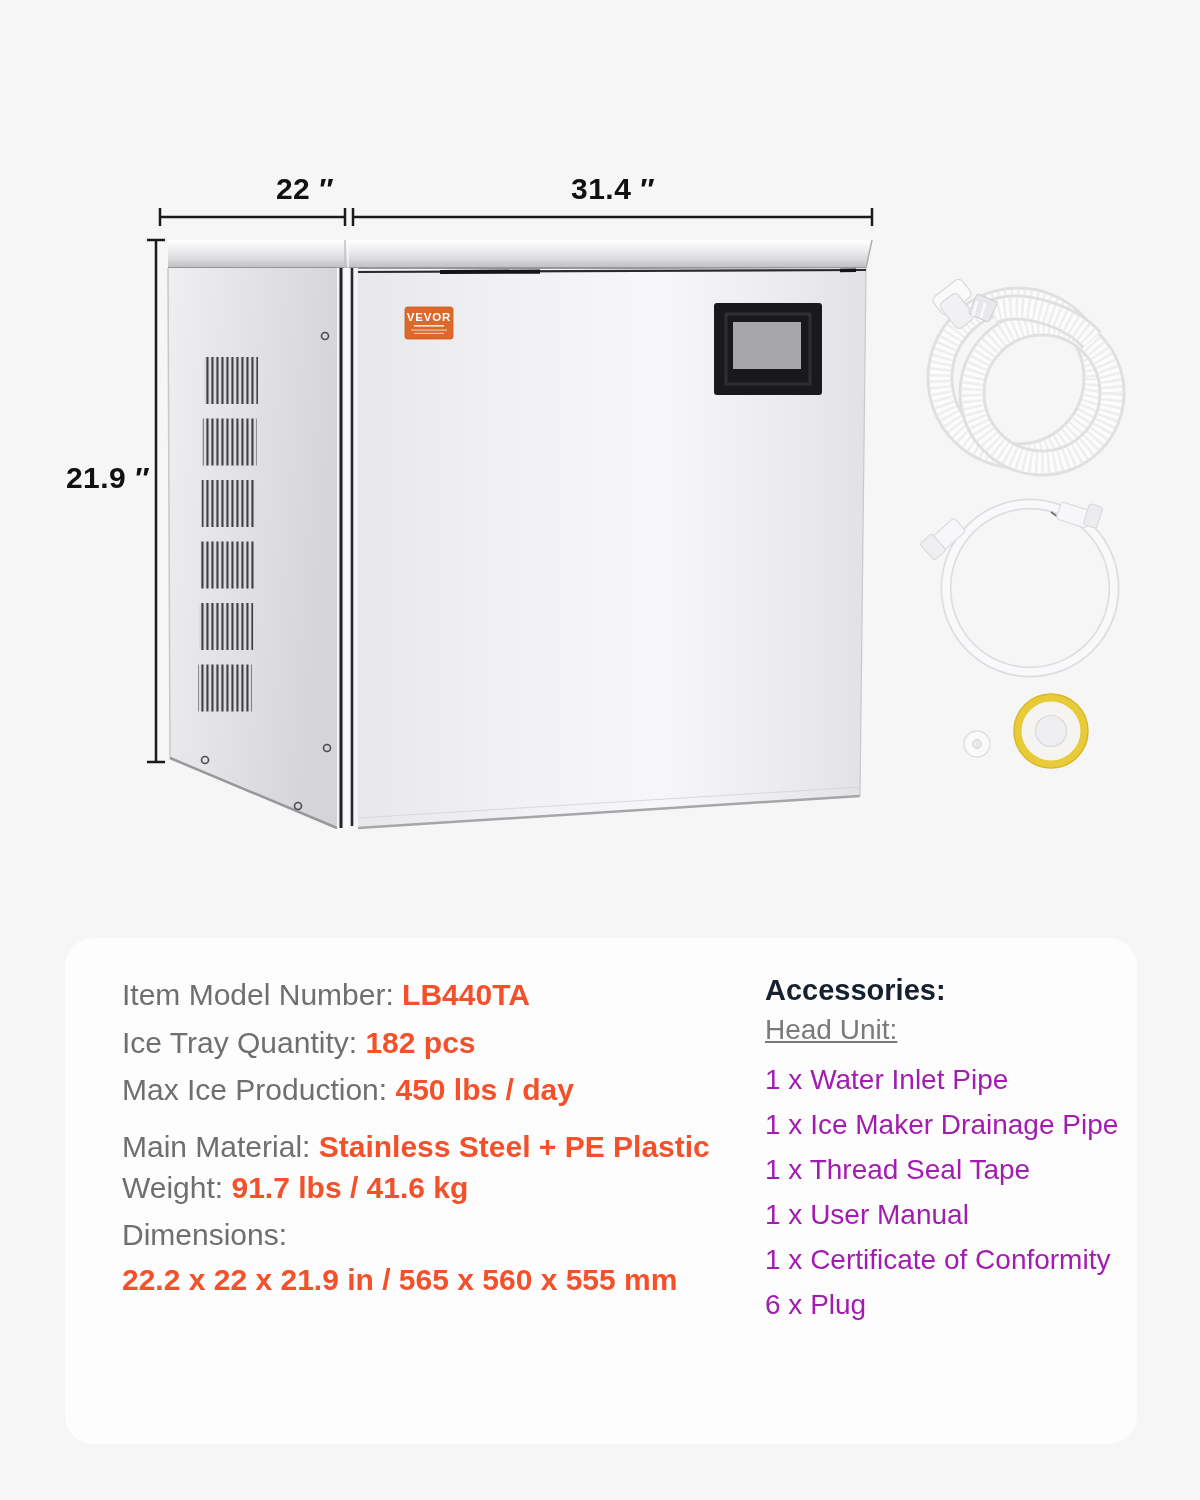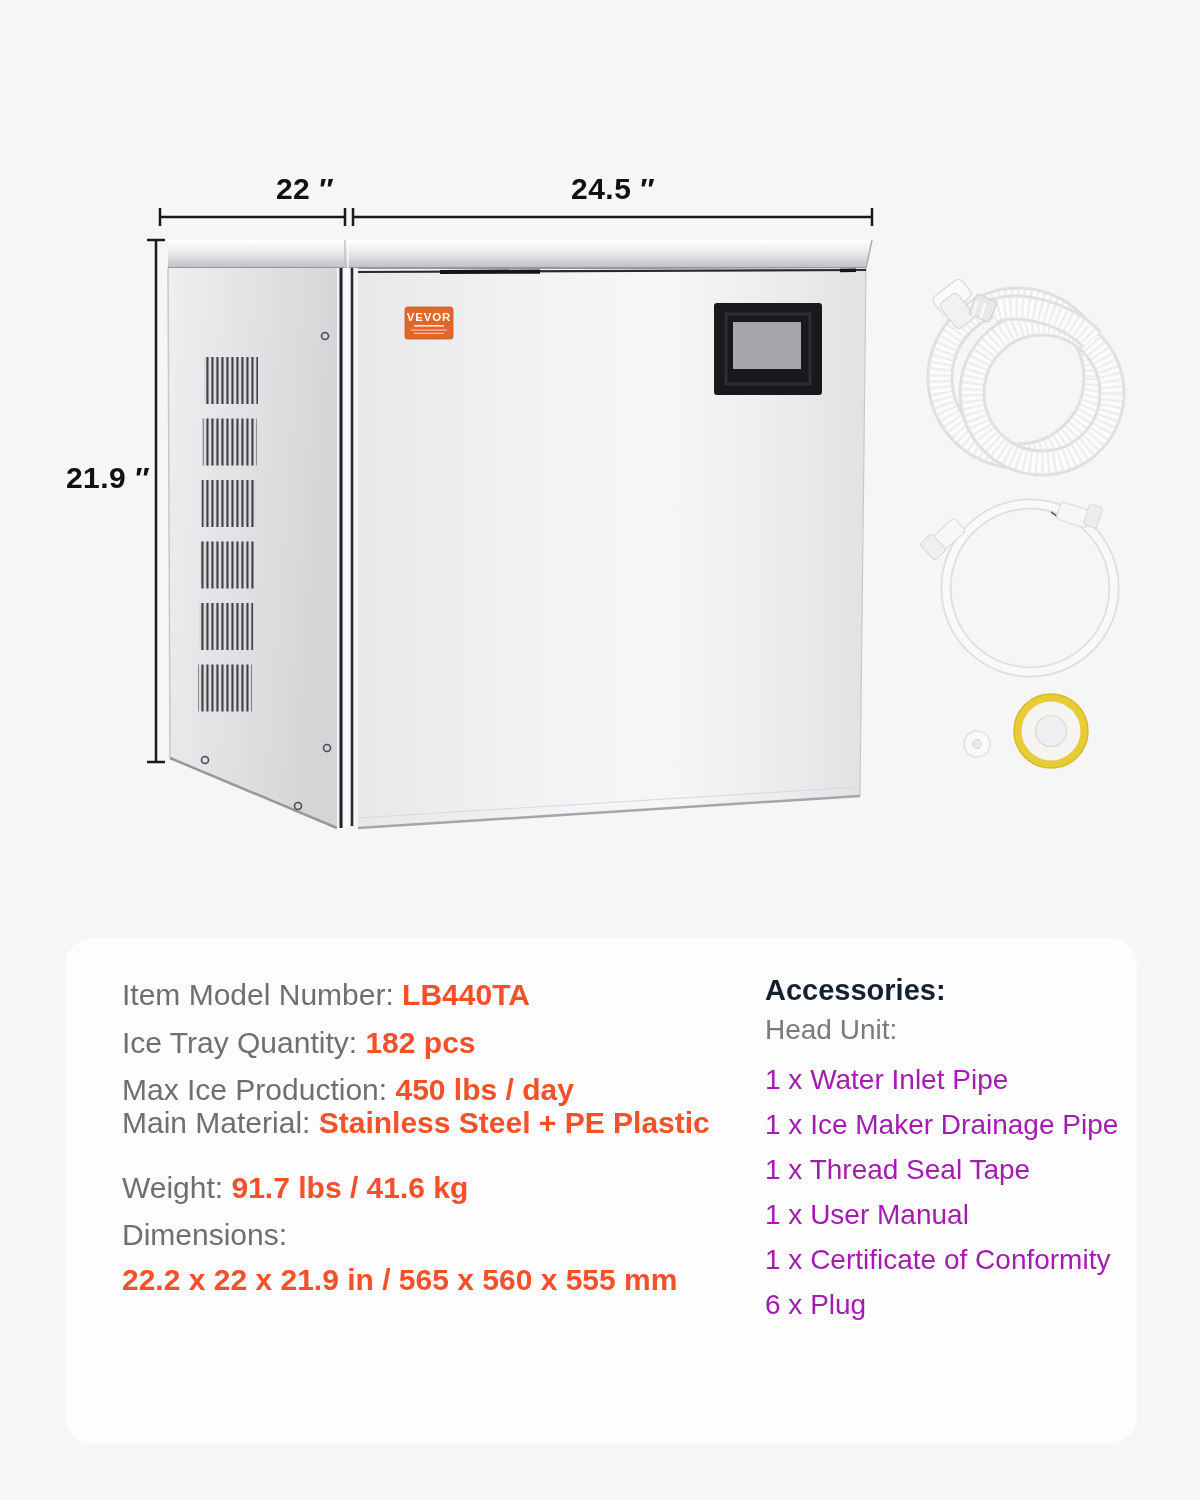--- a/index.html
+++ b/index.html
@@ -13,21 +13,21 @@
     white-space:nowrap;
   }
   .spec-panel{
     position:absolute;left:65px;top:938px;width:1072px;height:506px;
     background:#fdfdfd;border-radius:28px;
   }
   .spec-line{position:absolute;white-space:nowrap;font-size:30px;line-height:34px;}
   .spec-line .lbl{color:#6f6f71;}
   .spec-line .val{color:#f4502a;font-weight:700;}
   .acc-title{position:absolute;font-size:29px;font-weight:700;color:#16202e;white-space:nowrap;}
-  .acc-subtitle{position:absolute;font-size:28px;color:#7a7a7c;white-space:nowrap;}
+  .acc-subtitle{position:absolute;font-size:28px;color:#7a7a7c;white-space:nowrap;text-decoration:underline;}
   .acc-item{position:absolute;font-size:28px;color:#a21caf;white-space:nowrap;}
 </style>
 </head>
 <body>
 
 <div class="stage">
 
   <svg class="scene" width="1200" height="940" viewBox="0 0 1200 940">
     <defs>
       <linearGradient id="gLid" x1="0" y1="0" x2="0" y2="1">
@@ -181,36 +181,36 @@
       </g>
 
       <g>
         <circle cx="977" cy="744" r="13" fill="#fafafa" stroke="#e0e0e3" stroke-width="1.5"></circle>
         <circle cx="977" cy="744" r="4.5" fill="#e9e9ec" stroke="#d4d4d8" stroke-width="1"></circle>
       </g>
     </g>
   </svg>
 
   <div class="dim-label" style="left:204px;top:172px;width:130px;text-align:right;">22 ″</div>
-  <div class="dim-label" style="left:538px;top:172px;width:150px;text-align:center;">24.5 ″</div>
+  <div class="dim-label" style="left:538px;top:172px;width:150px;text-align:center;">31.4 ″</div>
   <div class="dim-label" style="left:30px;top:461px;width:120px;text-align:right;">21.9 ″</div>
 
   <section class="spec-panel">
 
     <div>
       <div class="spec-line" style="left:57px;top:40px;">
         <span class="lbl">Item Model Number: </span><span class="val">LB440TA</span>
       </div>
       <div class="spec-line" style="left:57px;top:88px;">
         <span class="lbl">Ice Tray Quantity:  </span><span class="val">182 pcs</span>
       </div>
       <div class="spec-line" style="left:57px;top:135px;">
         <span class="lbl">Max Ice Production: </span><span class="val">450 lbs / day</span>
       </div>
-      <div class="spec-line" style="left:57px;top:168px;">
+      <div class="spec-line" style="left:57px;top:192px;">
         <span class="lbl">Main Material: </span><span class="val">Stainless Steel + PE Plastic</span>
       </div>
       <div class="spec-line" style="left:57px;top:233px;">
         <span class="lbl">Weight: </span><span class="val">91.7 lbs / 41.6 kg</span>
       </div>
       <div class="spec-line" style="left:57px;top:280px;">
         <span class="lbl">Dimensions:</span>
       </div>
       <div class="spec-line" style="left:57px;top:325px;">
         <span class="val">22.2 x 22 x 21.9 in / 565 x 560 x 555 mm</span>

